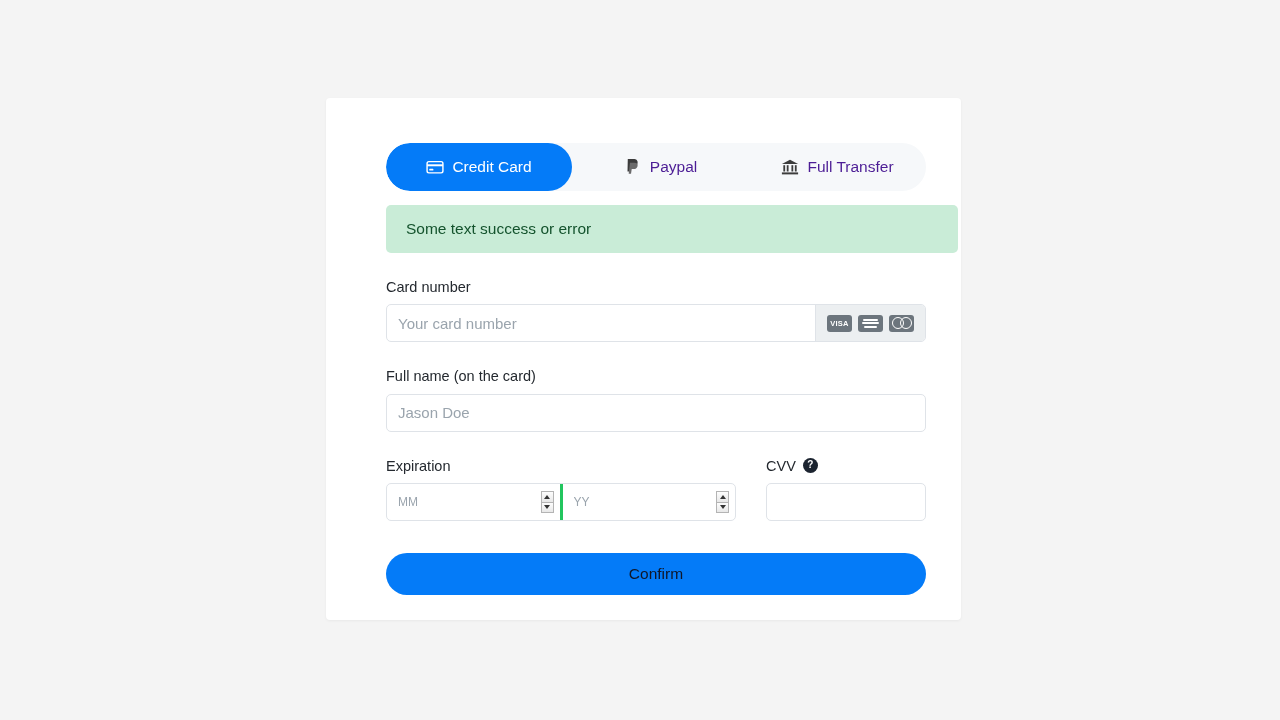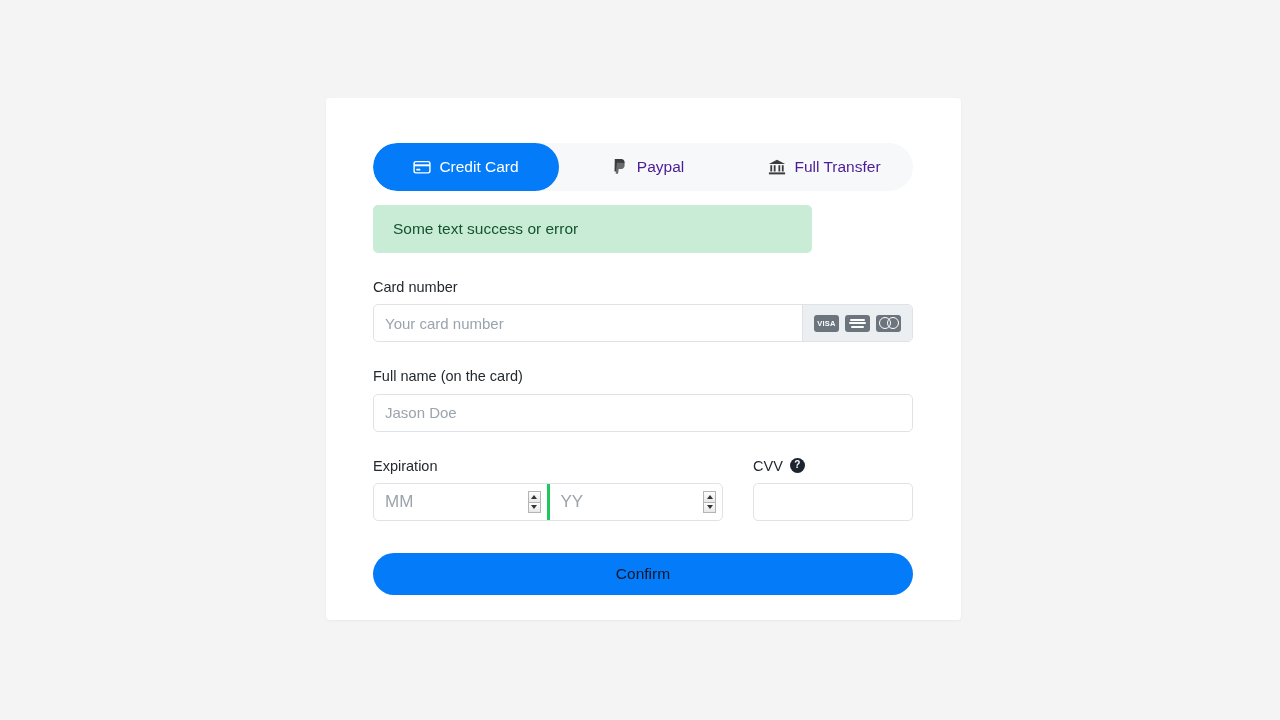--- a/index.html
+++ b/index.html
@@ -27,21 +27,21 @@
     left: 326px;
     top: 98px;
     width: 635px;
     height: 522px;
     background: #ffffff;
     border-radius: 4px;
     box-shadow: 0 1px 3px rgba(0,0,0,0.05);
   }
   .card-body {
     position: absolute;
-    left: 47px;
+    left: 60px;
     top: 45px;
     width: 540px;
   }
 
   
   .tabs {
     display: flex;
     align-items: stretch;
     width: 540px;
     height: 48px;
@@ -73,21 +73,21 @@
     align-items: center;
     justify-content: center;
     width: 18px;
     height: 18px;
     flex: none;
   }
 
   
   .alert {
     margin-top: 14px;
-    width: 439px;
+    width: 572px;
     height: 48px;
     background: #c9ecd7;
     border-radius: 5px;
     display: flex;
     align-items: center;
     padding: 0 20px;
     font-size: 15.5px;
     color: #14532d;
   }
 
@@ -211,21 +211,21 @@
     flex: 1 1 0;
     display: flex;
     align-items: center;
   }
   .spin-wrap + .spin-wrap { border-left: 3px solid #22c55e; }
   .spin-input {
     width: 100%;
     height: 100%;
     border: none;
     outline: none;
-    font-size: 17px;
+    font-size: 12px;
     font-family: "Liberation Sans", sans-serif;
     color: #0f172a;
     padding: 0 26px 0 11px;
     background: transparent;
   }
   .spin-input::placeholder { color: #9aa4ad; opacity: 1; }
   .spinner {
     position: absolute;
     right: 6px;
     top: 50%;

